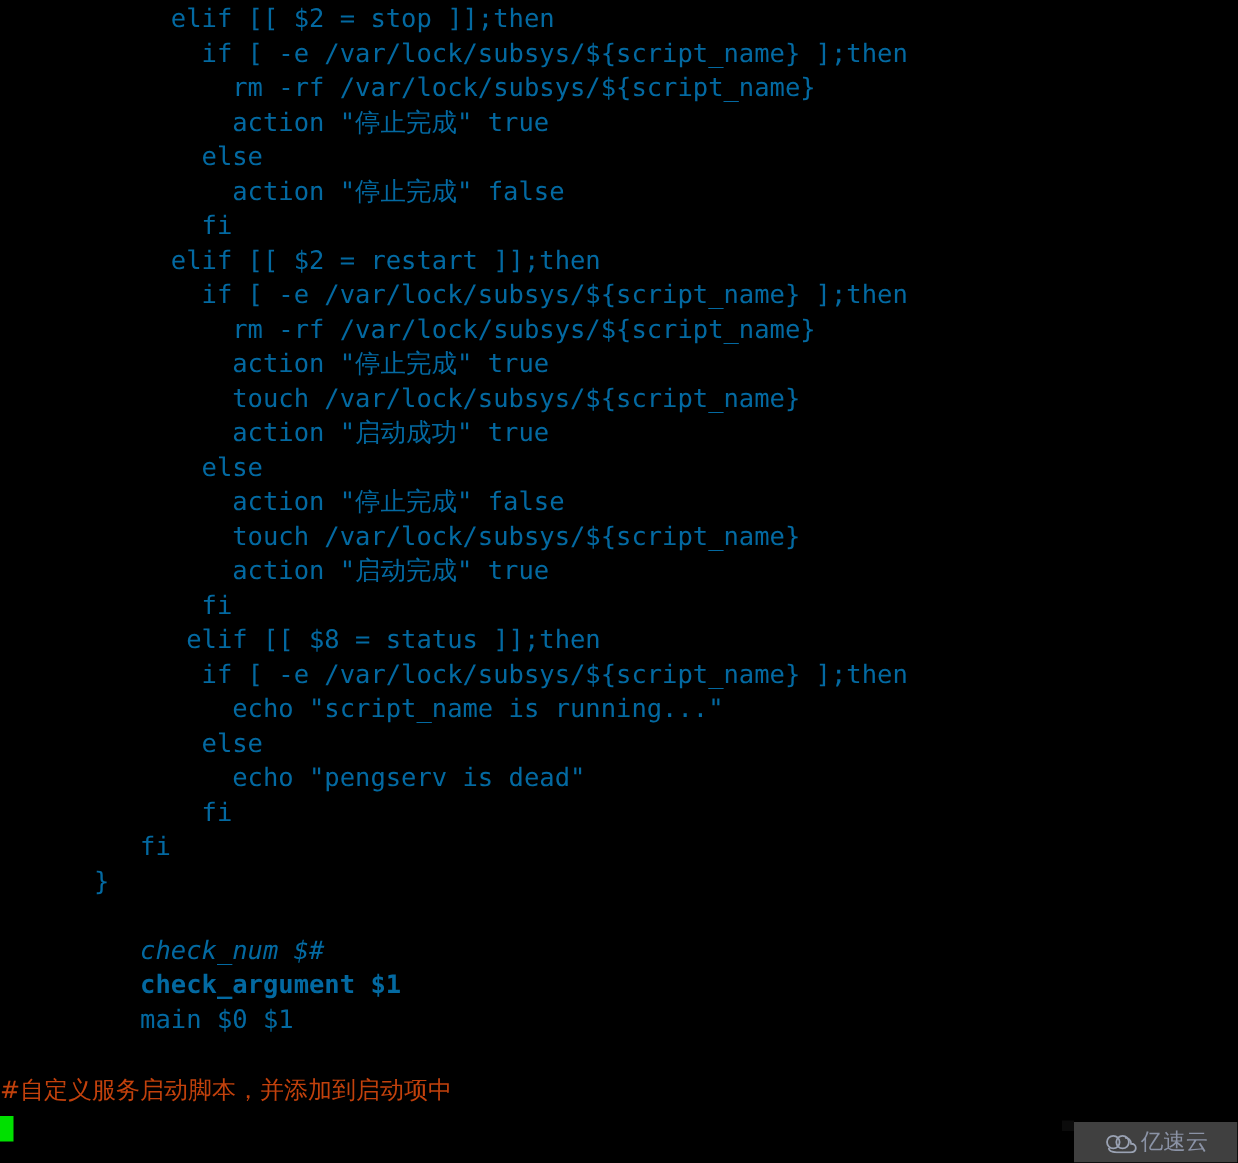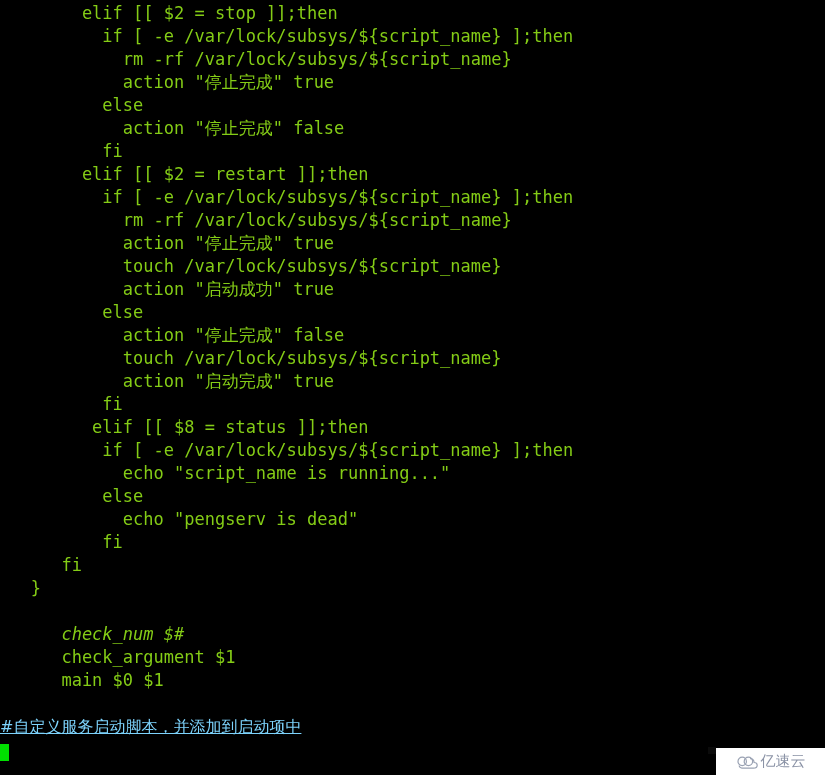--- a/index.html
+++ b/index.html
@@ -26,27 +26,27 @@
     left: 0;
     white-space: pre;
     font-family: "DejaVu Sans Mono", "Liberation Mono", monospace;
     font-size: 17px;
     line-height: 23px;
     height: 23px;
     letter-spacing: 0px;
     color: #d8d8d8;
   }
   .code {
-    color: #84cc16;
+    color: #0369a1;
+    margin-left: 32px;
   }
   .comment-cn {
-    color: #7dd3fc;
+    color: #c2410c;
     font-family: "DejaVu Sans", "Liberation Sans", sans-serif;
     font-size: 16px;
-    text-decoration: underline;
   }
   .prompt-line {
     color: #00e000;
     font-weight: bold;
   }
   .prompt-text {
     color: #00ee00;
     font-weight: bold;
   }
   .cursor-block {
@@ -56,21 +56,21 @@
     background: #00e000;
     vertical-align: text-bottom;
     margin-bottom: -2px;
   }
   #watermark {
     position: absolute;
     right: 0px;
     bottom: 0px;
     width: 109px;
     height: 27px;
-    background: #ffffff;
+    background: #404040;
     display: flex;
     align-items: center;
     justify-content: center;
     gap: 3px;
   }
   #watermark .wm-icon {
     display: inline-block;
     line-height: 0;
   }
   #watermark .wm-text {
@@ -116,21 +116,21 @@
       <div class="term-line code" style="top: 416px;">         elif [[ $8 = status ]];then</div>
       <div class="term-line code" style="top: 439px;">          if [ -e /var/lock/subsys/${script_name} ];then</div>
       <div class="term-line code" style="top: 462px;">            echo "script_name is running..."</div>
       <div class="term-line code" style="top: 485px;">          else</div>
       <div class="term-line code" style="top: 508px;">            echo "pengserv is dead"</div>
       <div class="term-line code" style="top: 531px;">          fi</div>
       <div class="term-line code" style="top: 554px;">      fi</div>
       <div class="term-line code" style="top: 577px;">   }</div>
       <div class="term-line code" style="top: 600px;"></div>
       <div class="term-line code" style="top: 623px; font-style: italic;">      check_num $#</div>
-      <div class="term-line code" style="top: 646px;">      check_argument $1</div>
+      <div class="term-line code" style="top: 646px; font-weight: bold;">      check_argument $1</div>
       <div class="term-line code" style="top: 669px; text-align: center;">      main $0 $1</div>
       <div class="term-line code" style="top: 692px;"></div>
       <div class="term-line comment-cn" style="top: 715px;">#自定义服务启动脚本，并添加到启动项中</div>
       <div class="term-line prompt-line" style="top: 738px;"><span class="cursor-block"></span></div>
     </div>
 
   <div class="wm-shadow"></div>
 
   <div id="watermark">
     <span class="wm-icon">

